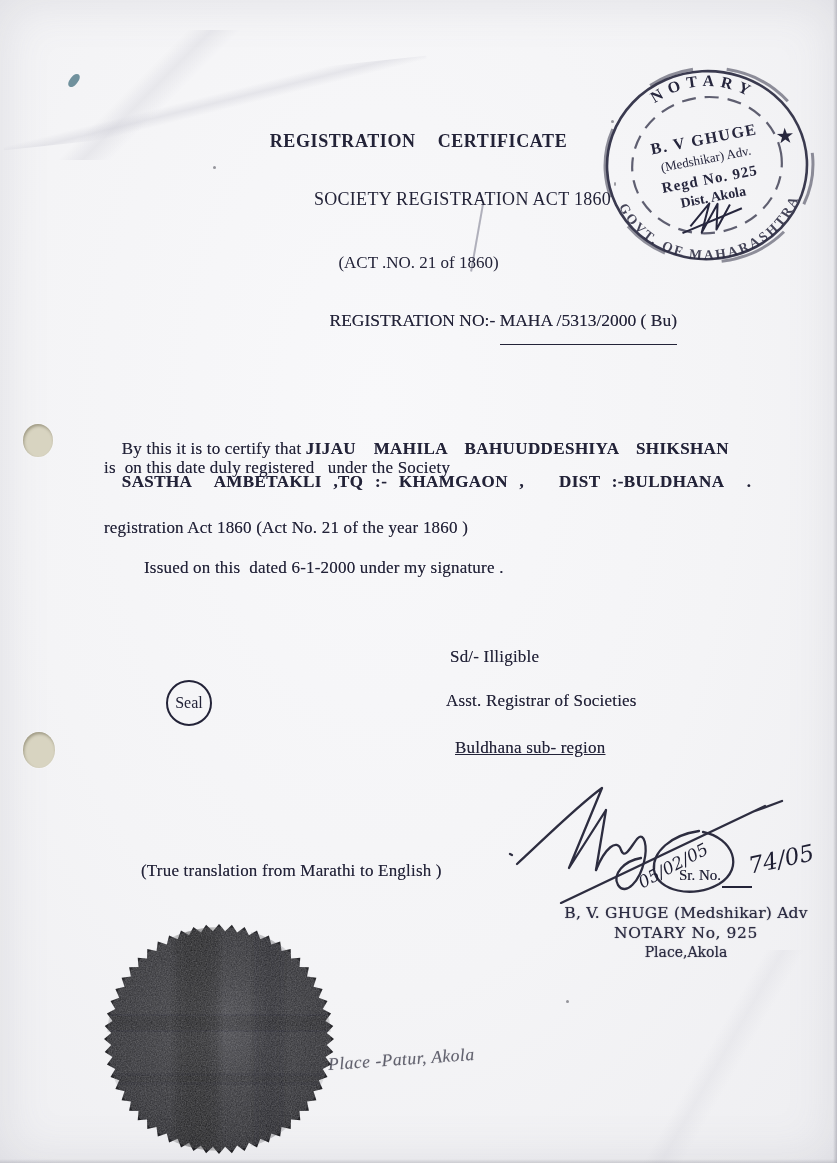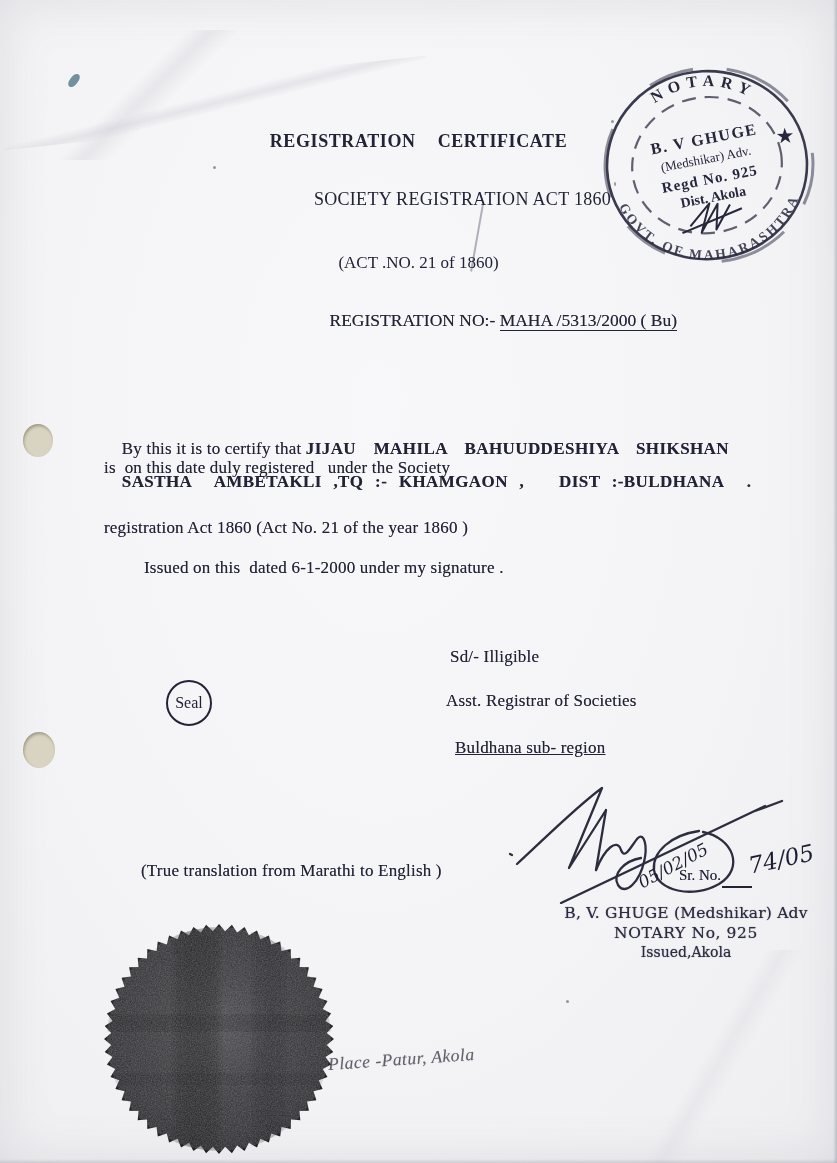--- a/index.html
+++ b/index.html
@@ -13,21 +13,21 @@
     font-family:"Liberation Serif", serif;
     color:#232338;
     box-shadow: inset 0 0 50px rgba(120,120,135,.16);
   }
   .txt{position:absolute;white-space:pre;text-shadow:0 0 .6px rgba(32,32,58,.55);}
   .center-row{position:absolute;left:0;width:100%;display:flex;justify-content:center;}
   .title{font-size:18px;font-weight:bold;letter-spacing:.6px;gap:36px;}
   .subtitle{font-size:18px;letter-spacing:.3px;padding-left:44px;}
   .actline{font-size:17px;}
   .regline{font-size:17.5px;}
-  .regline .val{border-bottom:1.6px solid #232338;padding-bottom:0;}
+  .regline .val{border-bottom:1.6px solid #232338;padding-bottom:14px;}
   .bodyline{font-size:17px;letter-spacing:.2px;}
   .caps1{word-spacing:13px;letter-spacing:.4px;font-weight:600;}
   .caps2{word-spacing:7px;letter-spacing:.4px;font-weight:600;margin-top:40px;}
   .seal-circle{
     position:absolute;left:166px;top:680px;width:42px;height:42px;
     border:2.4px solid #232338;border-radius:50%;
     display:flex;align-items:center;justify-content:center;
     font-size:16px;
   }
   .stamp-block{
@@ -136,21 +136,21 @@
   </svg>
 
   <div class="txt bodyline" style="left:141px;top:861px;">(True translation from Marathi to English )</div>
   <div class="srno-label txt">Sr. No.</div>
   <div class="srno-underline"></div>
   <div class="srno-value">74/05</div>
 
   <div class="stamp-block">
     <div class="l1">B, V. GHUGE (Medshikar) Adv</div>
     <div class="l2">NOTARY No, 925</div>
-    <div class="l3">Issued,Akola</div>
+    <div class="l3">Place,Akola</div>
   </div>
 
   <div class="place-note">Place -Patur, Akola</div>
 
   <svg style="position:absolute;left:585px;top:46px;transform:rotate(-3deg);" width="250" height="238" viewBox="0 0 250 238">
     <defs>
       <path id="arcTop" d="M 38,120 A 84,80 0 0 1 206,120" fill="none"></path>
       <path id="arcBottom" d="M 25,122 A 97,91 0 0 0 219,122" fill="none"></path>
     </defs>
     <g stroke="#26263d" fill="none" opacity=".9">

